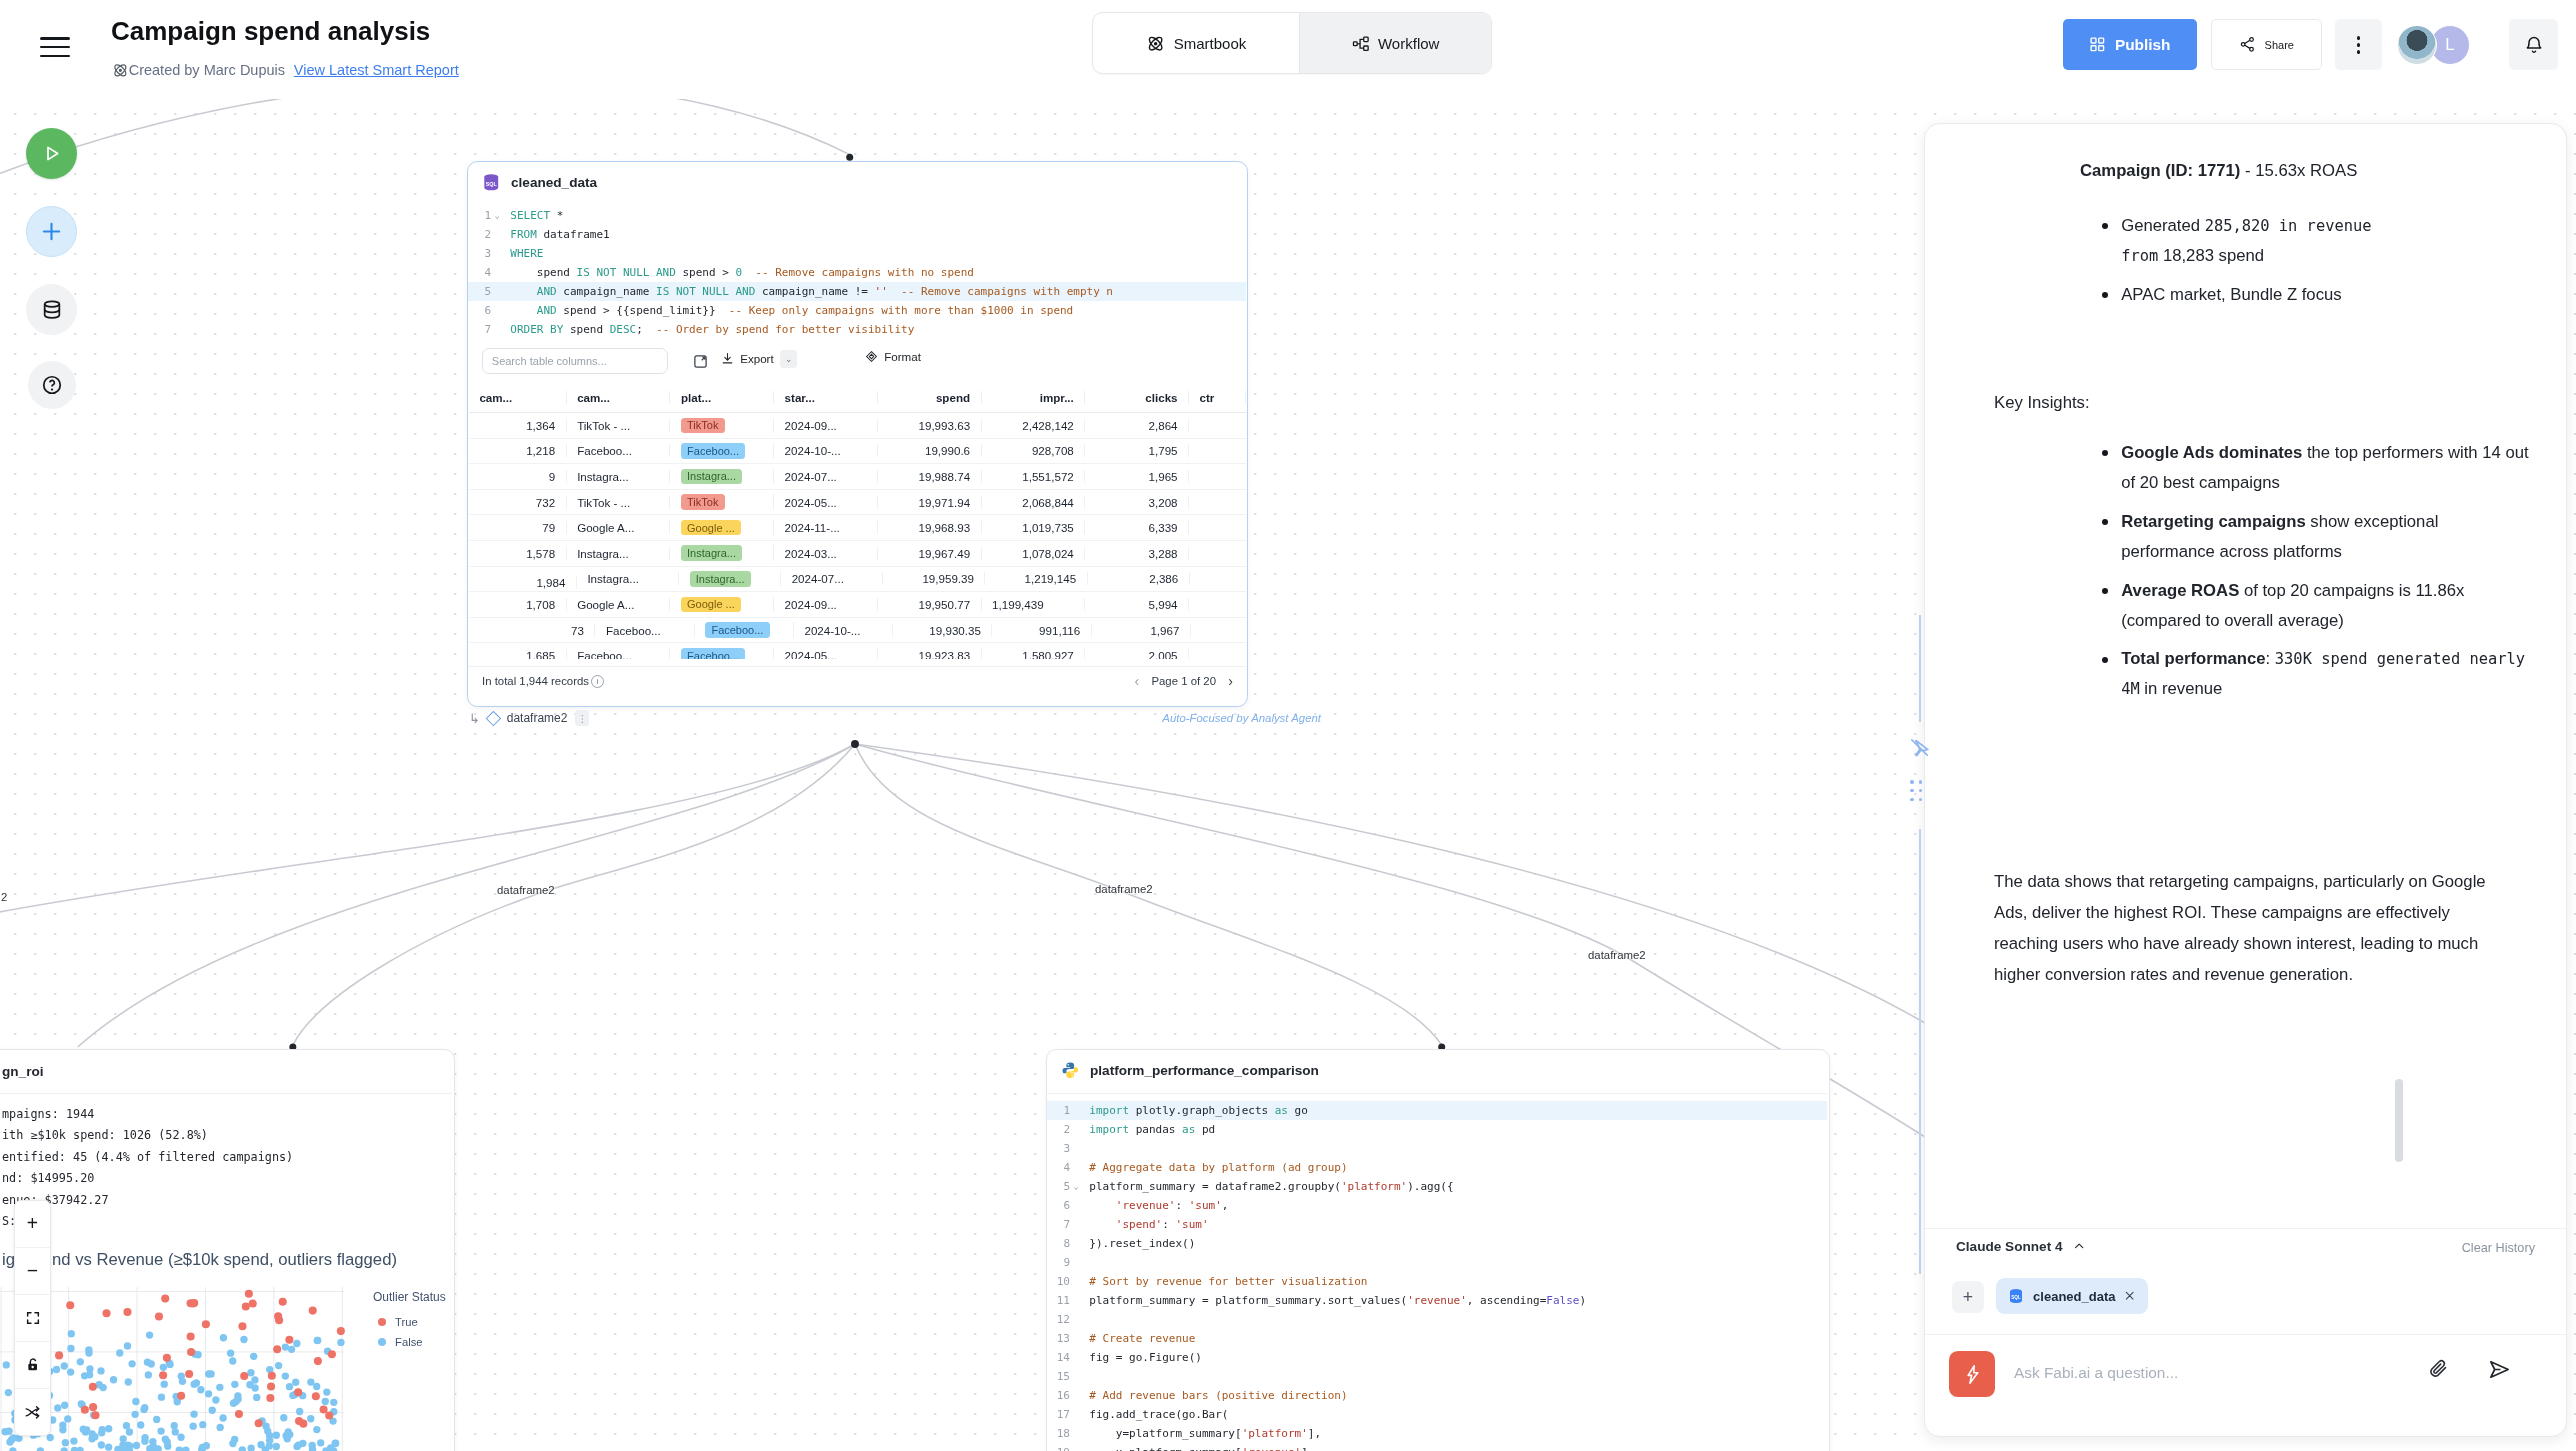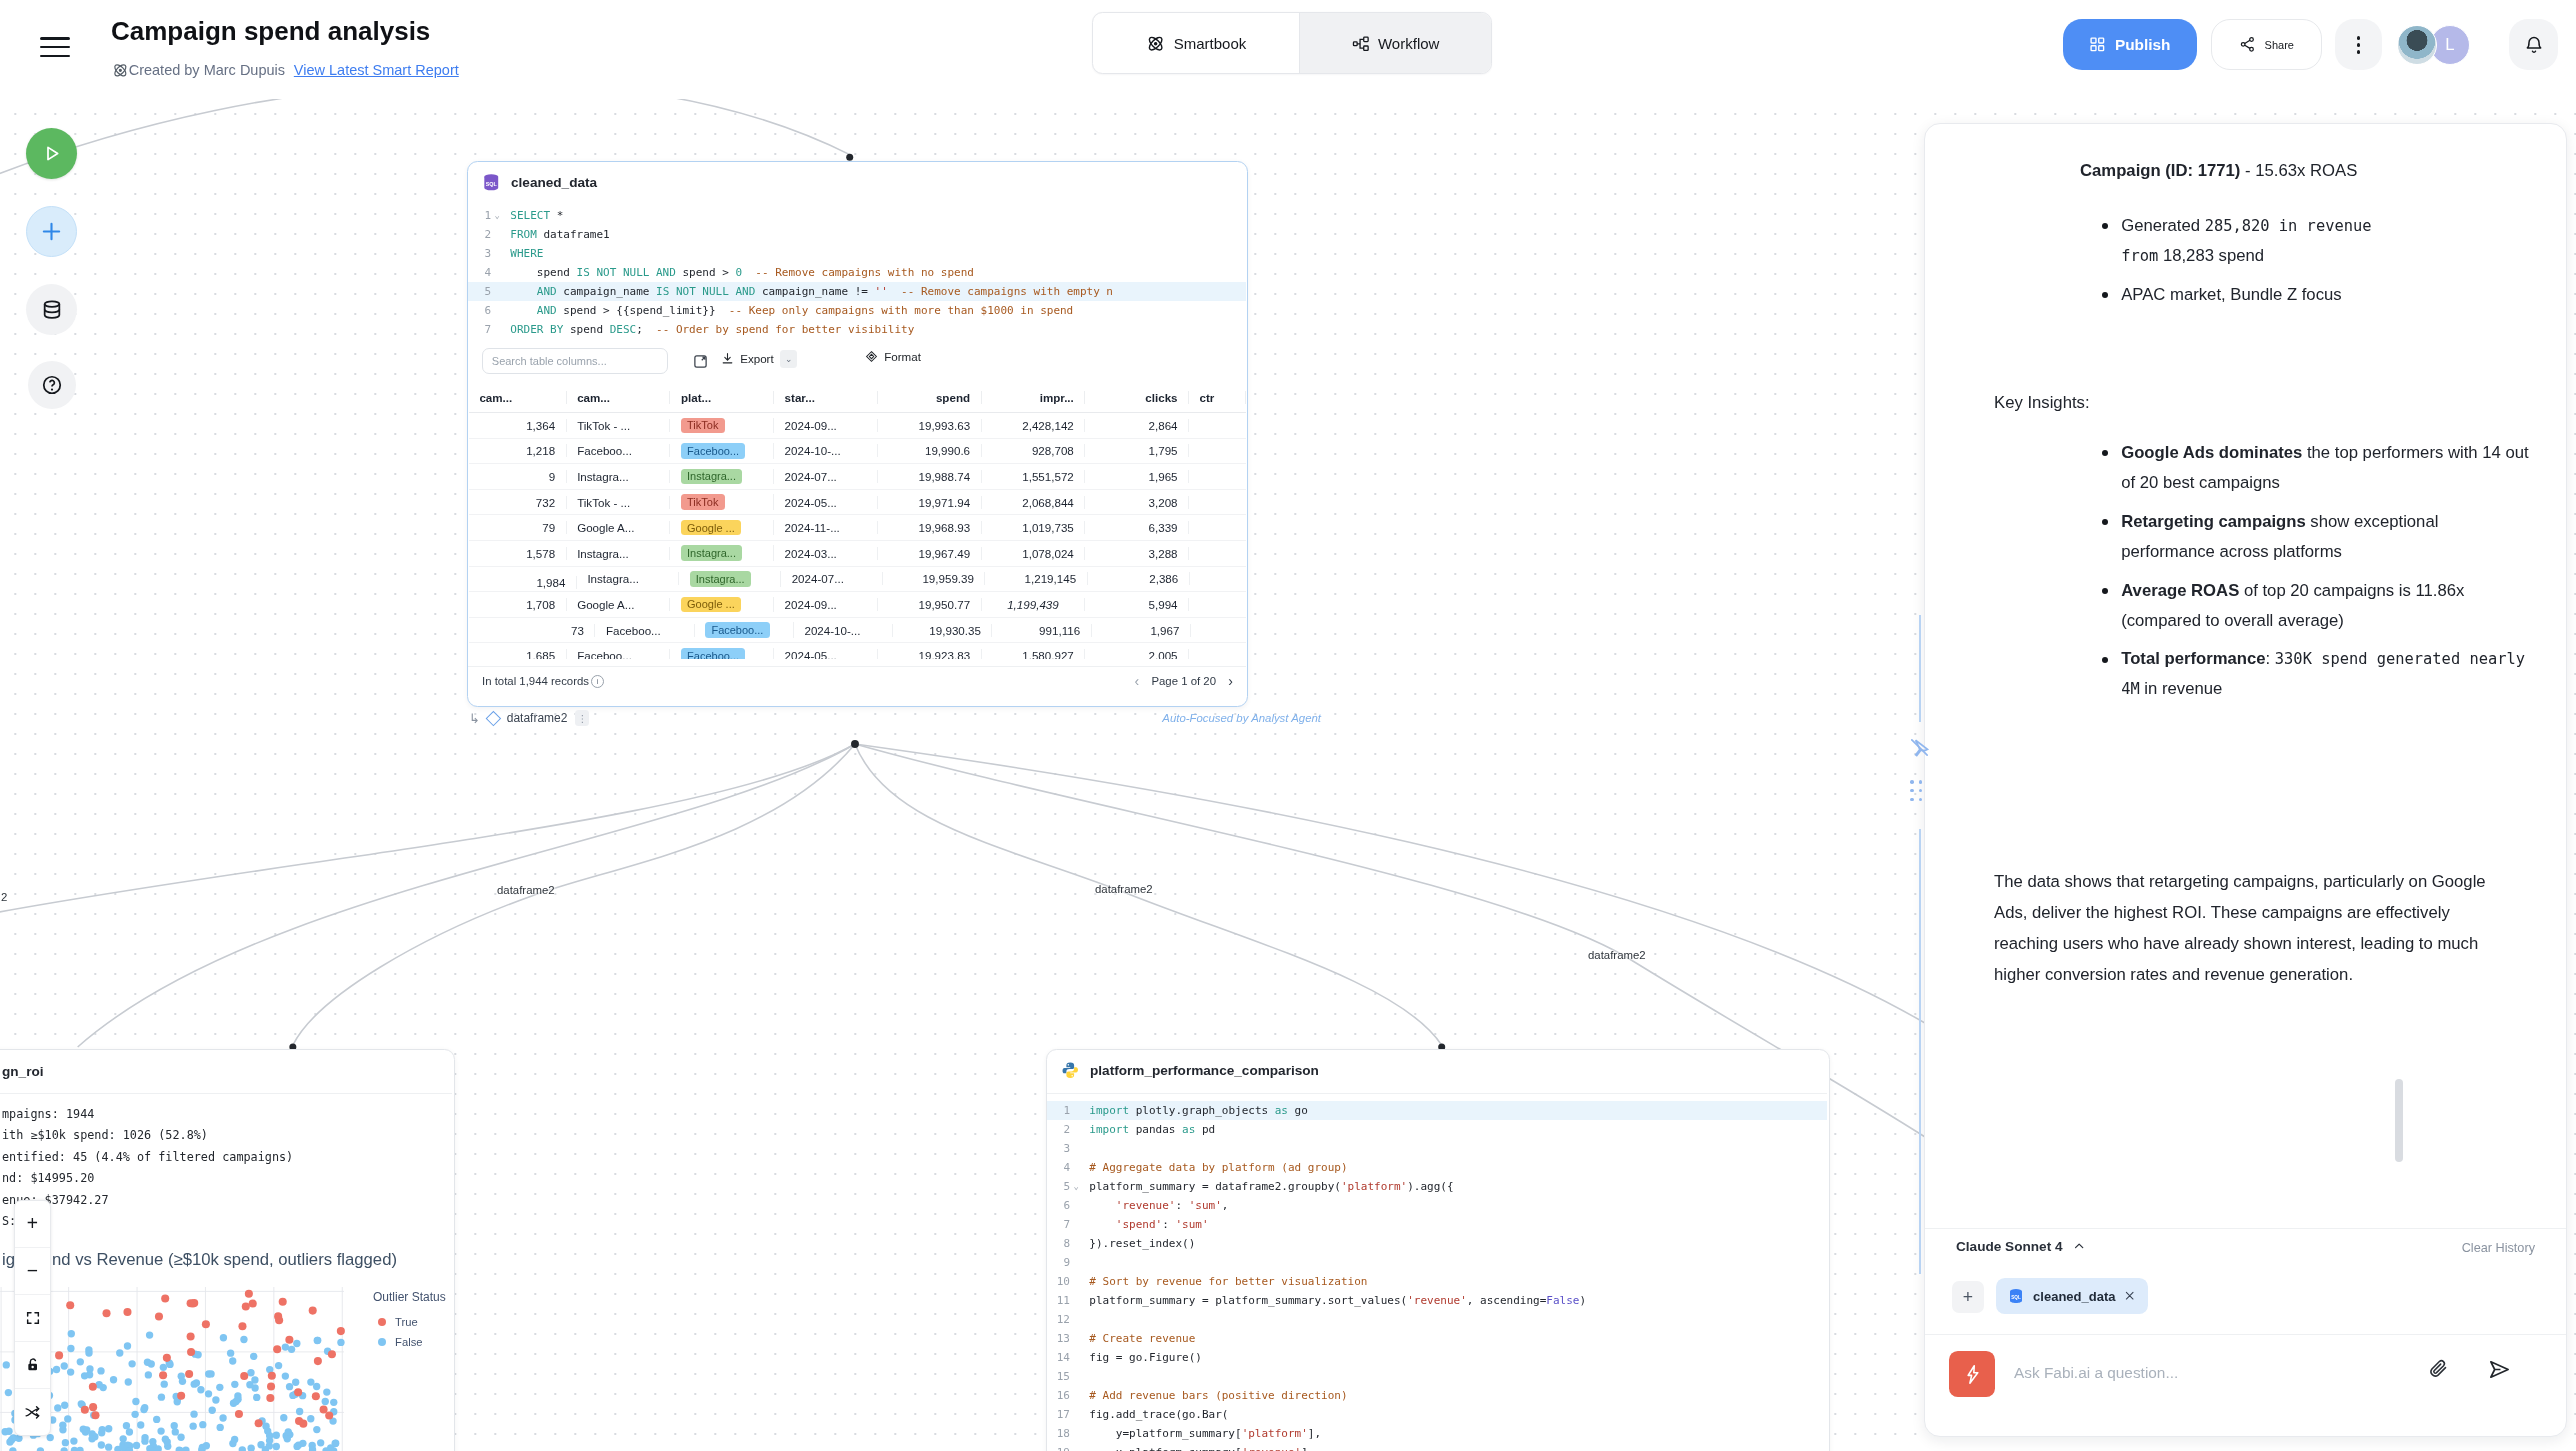--- a/index.html
+++ b/index.html
@@ -32,21 +32,21 @@
   .badge{display:inline-block;padding:1.8px 6.2px;border-radius:3.5px;font-size:11px;font-weight:500;}
   
   .chat{font-size:16.7px;line-height:30px;color:#20242c;}
   .chat b{font-weight:700}
   .mono{font-family:"DejaVu Sans Mono",monospace;font-size:15.4px;}
   ul.blist{list-style:none;margin:0;padding:0}
   ul.blist li{display:flex;gap:13px;margin-bottom:8.8px}
   ul.blist .bdot{flex:none;width:6.2px;height:6.2px;border-radius:50%;background:#15181d;margin-top:12.3px}
   .edge-label{position:absolute;font-size:11.4px;color:#2e343b;z-index:2;
     text-shadow:0 0 2.6px #fff,0 0 2.6px #fff,0 0 2.6px #fff;}
-  .tbtn{position:absolute;border-radius:19px;display:flex;align-items:center;justify-content:center;
+  .tbtn{position:absolute;border-radius:5px;display:flex;align-items:center;justify-content:center;
         box-sizing:border-box;}
   .gray-btn{background:#f3f4f6;}
   .stats{font-family:"DejaVu Sans Mono",monospace;font-size:11.8px;line-height:21.4px;color:#23272d;white-space:pre;}
   .ptool-cell{height:46px;display:flex;align-items:center;justify-content:center;border-bottom:0.9px solid #f0f1f3}
   .ptool-cell:last-child{border-bottom:none}
 </style>
 </head>
 <body>
 
 <div class="abs" id="canvas"></div>
@@ -313,21 +313,21 @@
         <div class="tbl-cell" style="width: 104px; text-align: right; border-right: 0.9px solid rgb(238, 240, 242);">1,219,145</div>
         <div class="tbl-cell" style="width: 104px; text-align: right; border-right: 0.9px solid rgb(238, 240, 242);">2,386</div>
         <div class="tbl-cell" style="width: 57px; text-align: left; border-right: 0.9px solid rgb(238, 240, 242);"></div>
       </div>
       <div style="display: flex; height: 24.6px; align-items: center; border-bottom: 0.9px solid rgb(241, 242, 244);">
         <div class="tbl-cell" style="width: 98px; text-align: right; border-right: 0.9px solid rgb(238, 240, 242);">1,708</div>
         <div class="tbl-cell" style="width: 104px; text-align: left; border-right: 0.9px solid rgb(238, 240, 242);">Google A...</div>
         <div class="tbl-cell" style="width: 104px; text-align: left; border-right: 0.9px solid rgb(238, 240, 242);"><span class="badge" style="background: rgb(251, 212, 92); color: rgb(124, 92, 10);">Google ...</span></div>
         <div class="tbl-cell" style="width: 104px; text-align: left; border-right: 0.9px solid rgb(238, 240, 242);">2024-09...</div>
         <div class="tbl-cell" style="width: 104px; text-align: right; border-right: 0.9px solid rgb(238, 240, 242);">19,950.77</div>
-        <div class="tbl-cell" style="width: 104px; text-align: center; border-right: 0.9px solid rgb(238, 240, 242); font-style: italic;">1,199,439</div>
+        <div class="tbl-cell" style="width: 104px; text-align: left; border-right: 0.9px solid rgb(238, 240, 242);">1,199,439</div>
         <div class="tbl-cell" style="width: 104px; text-align: right; border-right: 0.9px solid rgb(238, 240, 242);">5,994</div>
         <div class="tbl-cell" style="width: 57px; text-align: left; border-right: 0.9px solid rgb(238, 240, 242);"></div>
       </div>
       <div style="display: flex; height: 24.6px; align-items: center; border-bottom: 0.9px solid rgb(241, 242, 244); padding-left: 33px;">
         <div class="tbl-cell" style="width: 98px; text-align: right; border-right: 0.9px solid rgb(238, 240, 242);">73</div>
         <div class="tbl-cell" style="width: 104px; text-align: left; border-right: 0.9px solid rgb(238, 240, 242);">Faceboo...</div>
         <div class="tbl-cell" style="width: 104px; text-align: left; border-right: 0.9px solid rgb(238, 240, 242);"><span class="badge" style="background: rgb(141, 207, 248); color: rgb(25, 89, 140);">Faceboo...</span></div>
         <div class="tbl-cell" style="width: 104px; text-align: left; border-right: 0.9px solid rgb(238, 240, 242);">2024-10-...</div>
         <div class="tbl-cell" style="width: 104px; text-align: right; border-right: 0.9px solid rgb(238, 240, 242);">19,930.35</div>
         <div class="tbl-cell" style="width: 104px; text-align: right; border-right: 0.9px solid rgb(238, 240, 242);">991,116</div>

